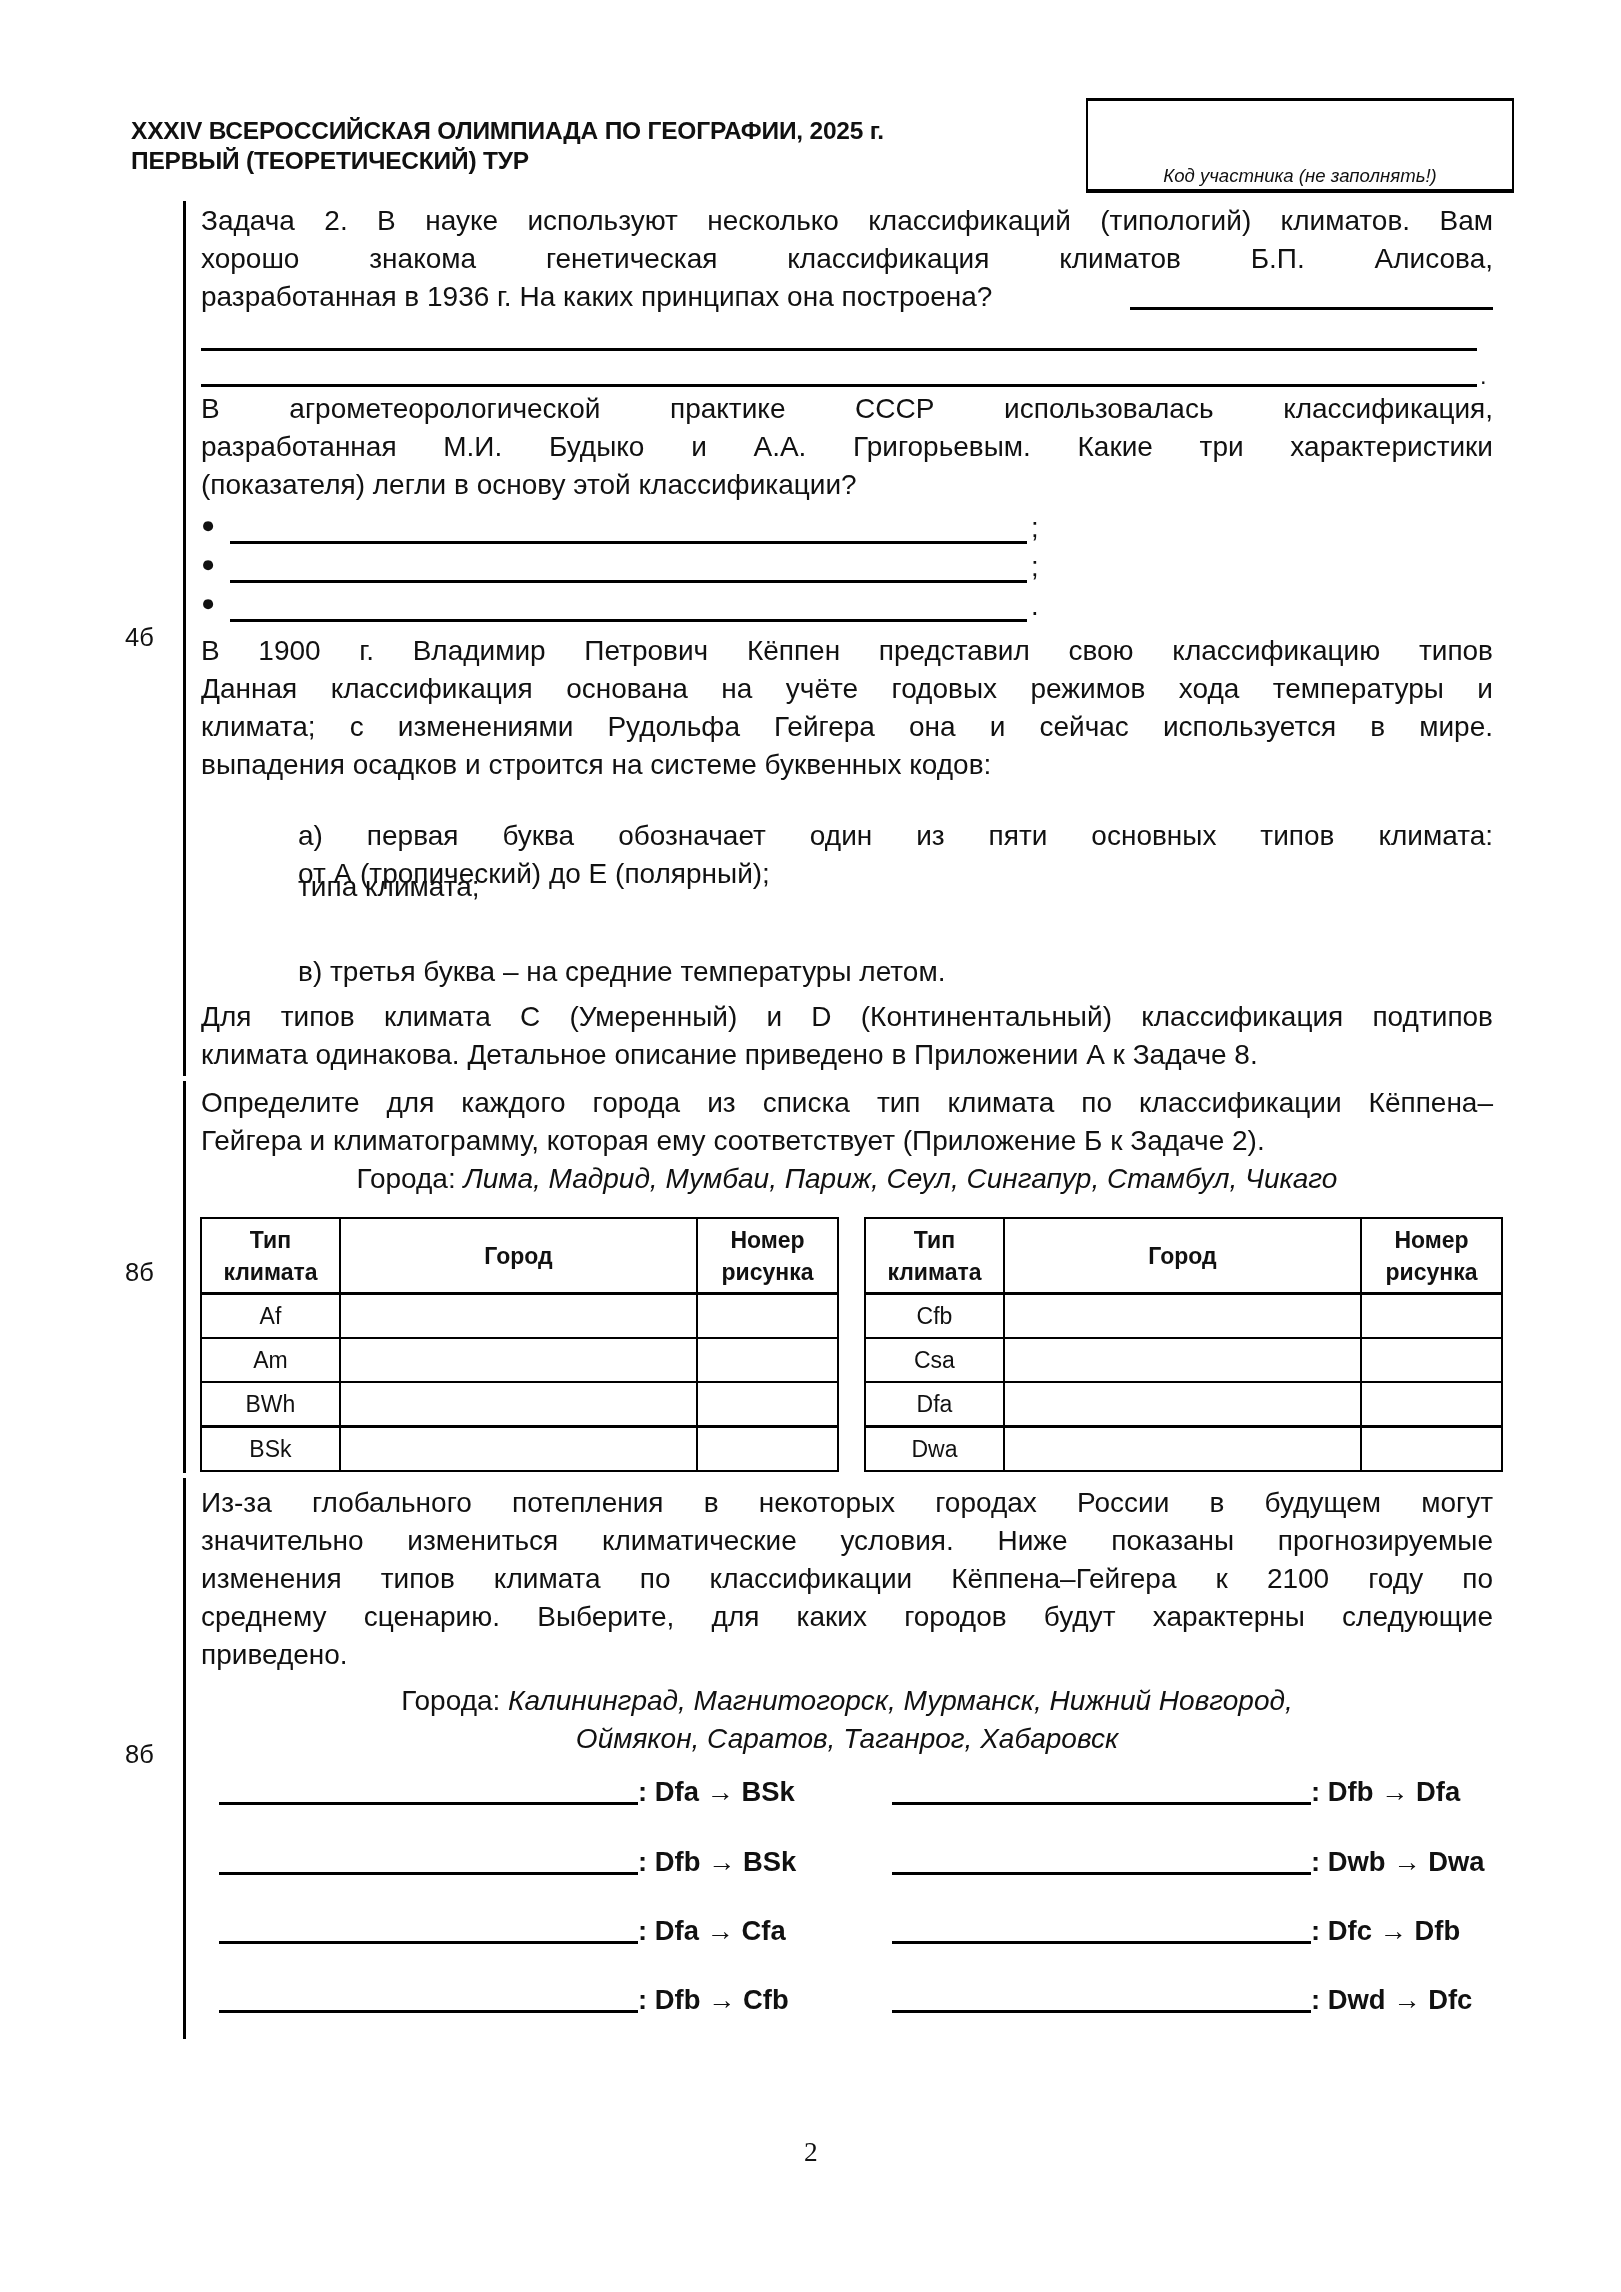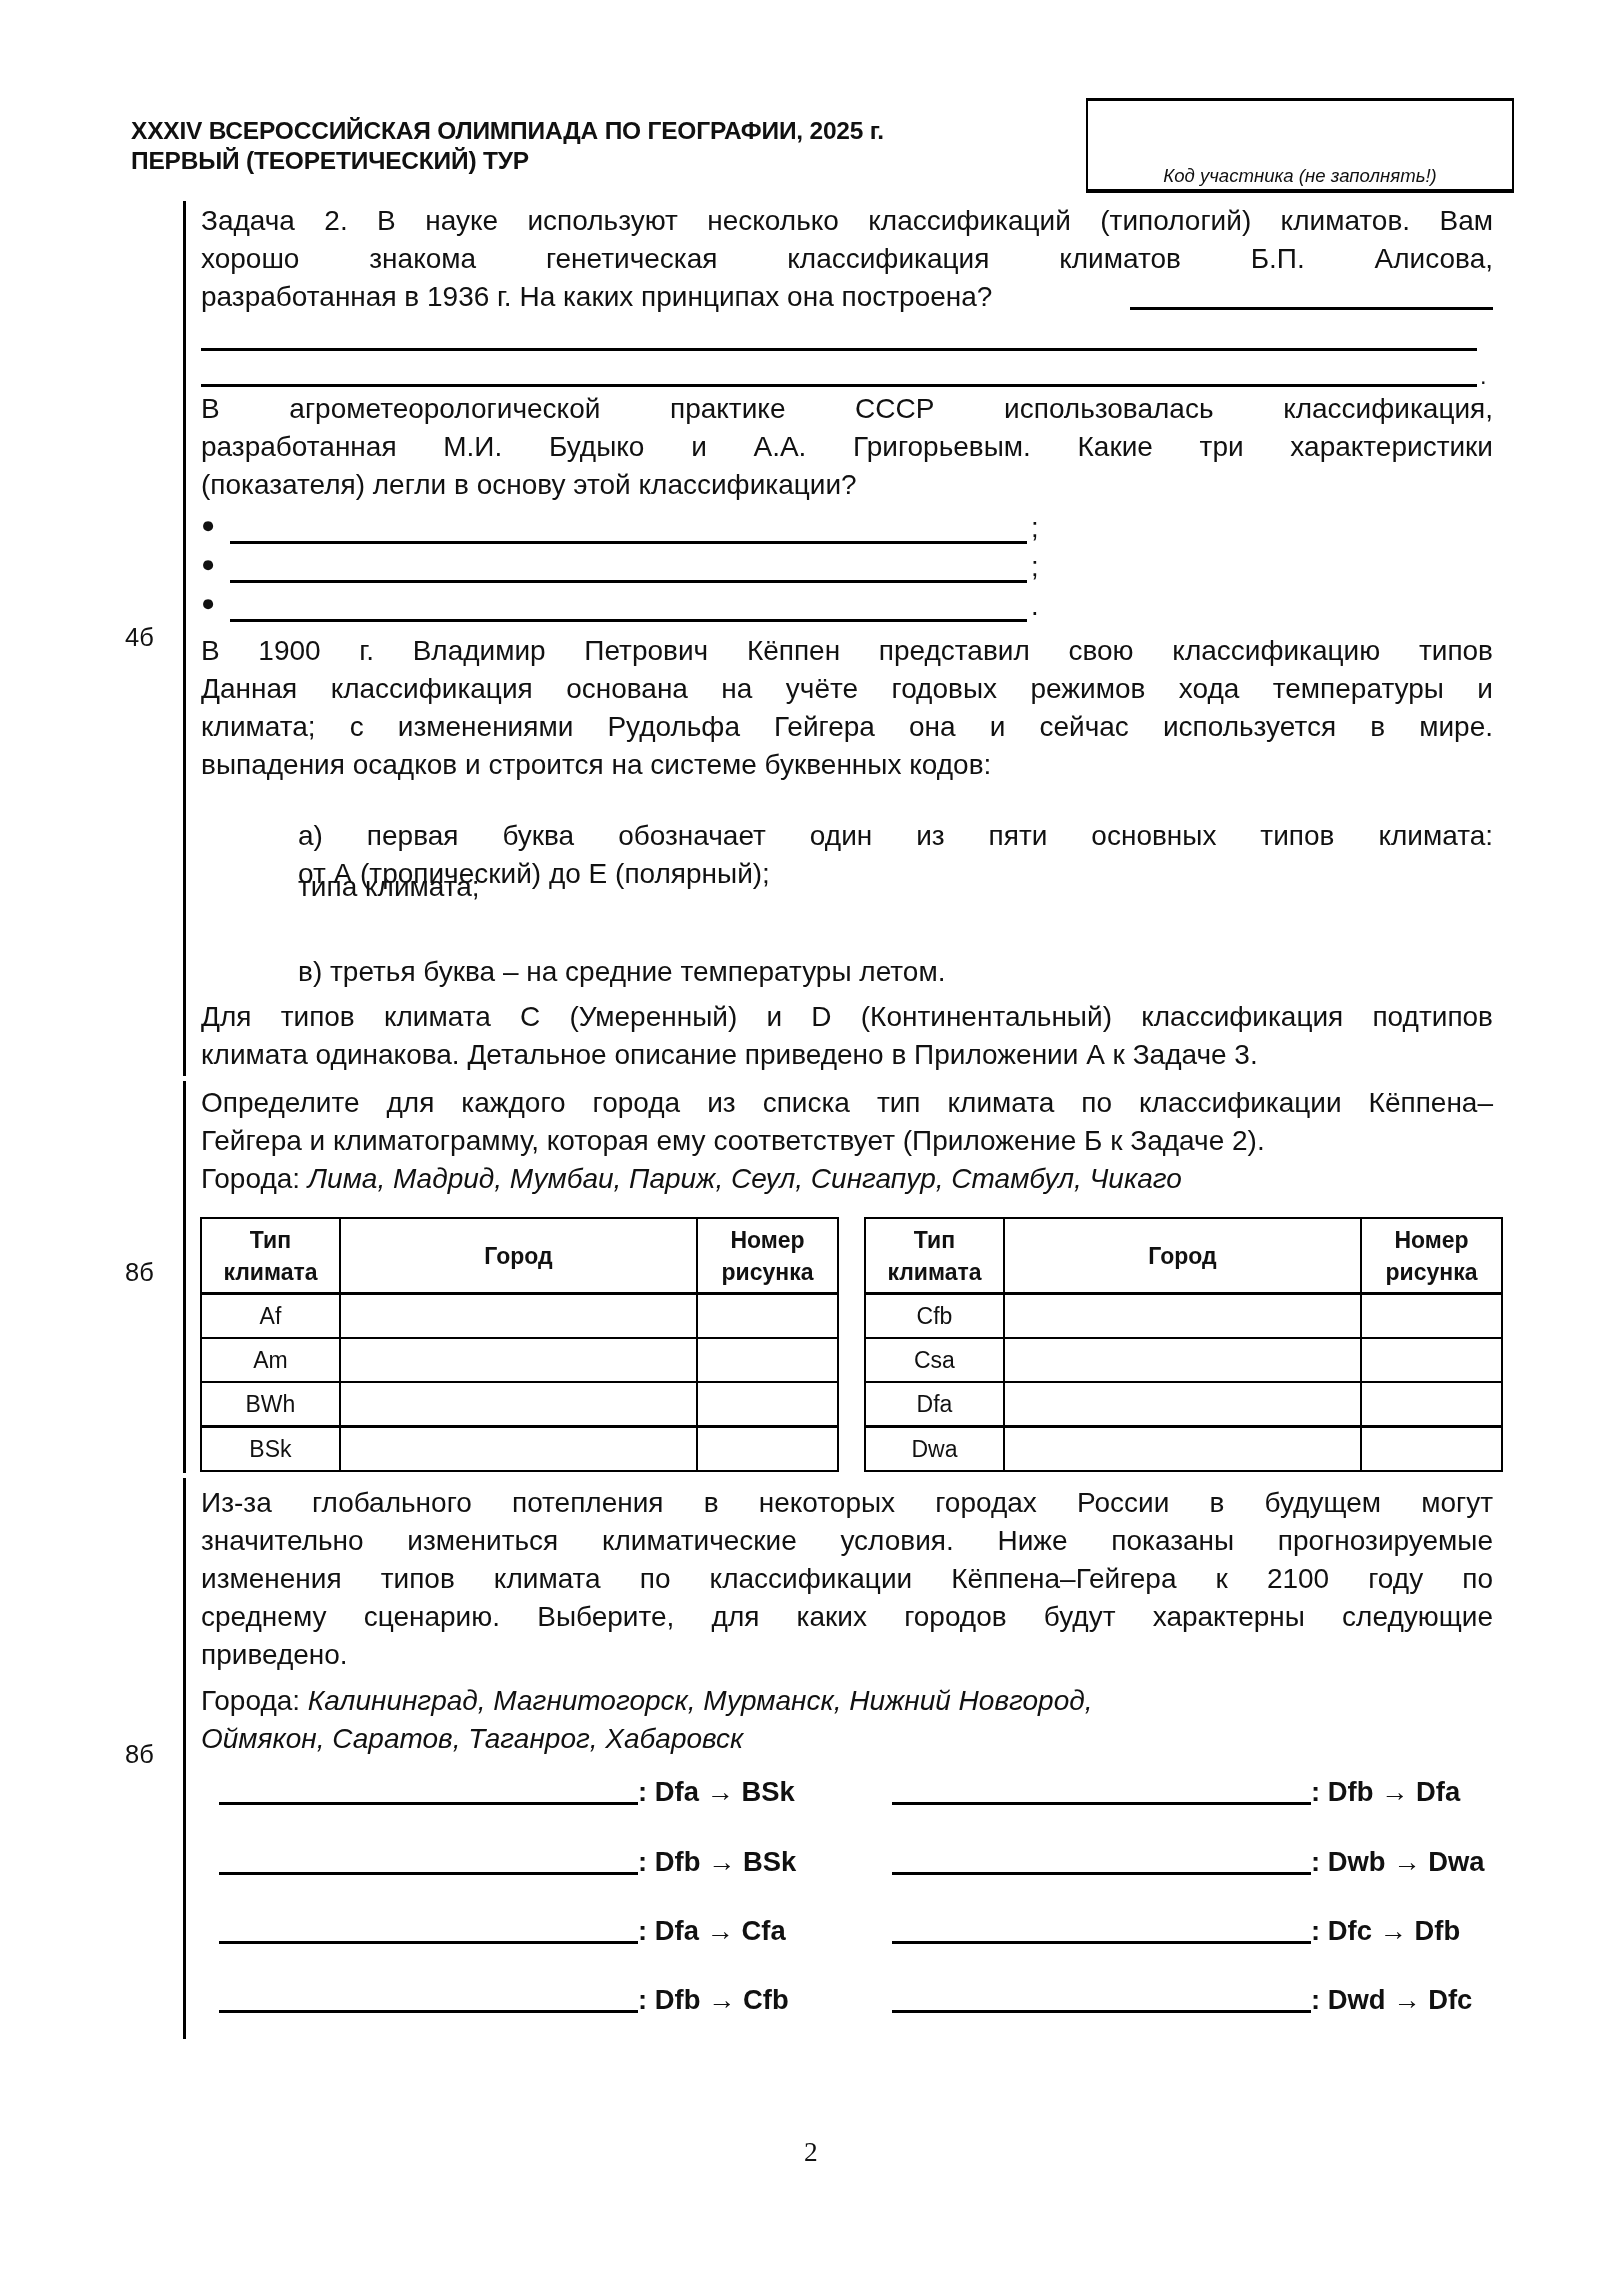--- a/index.html
+++ b/index.html
@@ -13,21 +13,21 @@
 
   
   .vbar { left:183px; width:2.9px; background:#000; }
 
   
   .score { font-size:25.5px; left:125px; }
 
   
   .p { left:201px; width:1292px; font-size:28px; line-height:38px; text-align:justify; }
   .indent { left:298px; width:1195px; }
-  .center { }
+  .center { text-align:center; }
   .b { font-weight:normal; }
   .i { font-style:italic; }
 
   
   .blank { height:2.9px; background:#000; }
   .dot { font-size:23.5px; }
   .semi { font-size:27.4px; }
 
   
   table.kt { position:absolute; border-collapse:collapse; font-size:23px; }
@@ -107,21 +107,21 @@
   <div style="text-align-last:justify;">а) первая буква обозначает один из пяти основных типов климата:</div>
   <div>от А (тропический) до Е (полярный);</div>
 </div>
 <div class="abs p indent" style="top:868px;">
   <div>типа климата;</div>
 </div>
 <div class="abs p indent" style="top:953px;">в) третья буква – на средние температуры летом.</div>
 
 <div class="abs p" style="top:998px;">
   <div style="text-align-last:justify;">Для типов климата С (Умеренный) и D (Континентальный) классификация подтипов</div>
-  <div><span>климата одинакова. Детальное описание приведено в </span><span class="b">Приложении А к Задаче 3.</span></div>
+  <div><span>климата одинакова. Детальное описание приведено в </span><span class="b">Приложении А к Задаче 8.</span></div>
 </div>
 
 <div class="abs p" style="top:1084px;">
   <div style="text-align-last:justify;">Определите для каждого города из списка тип климата по классификации Кёппена–</div>
   <div><span>Гейгера и климатограмму, которая ему соответствует (</span><span class="b">Приложение Б к Задаче 2</span><span>).</span></div>
 </div>
 <div class="abs p center" style="top:1160px;left:201px;width:1292px;">
   <span>Города: </span><span class="i">Лима, Мадрид, Мумбаи, Париж, Сеул, Сингапур, Стамбул, Чикаго</span>
 </div>
 

